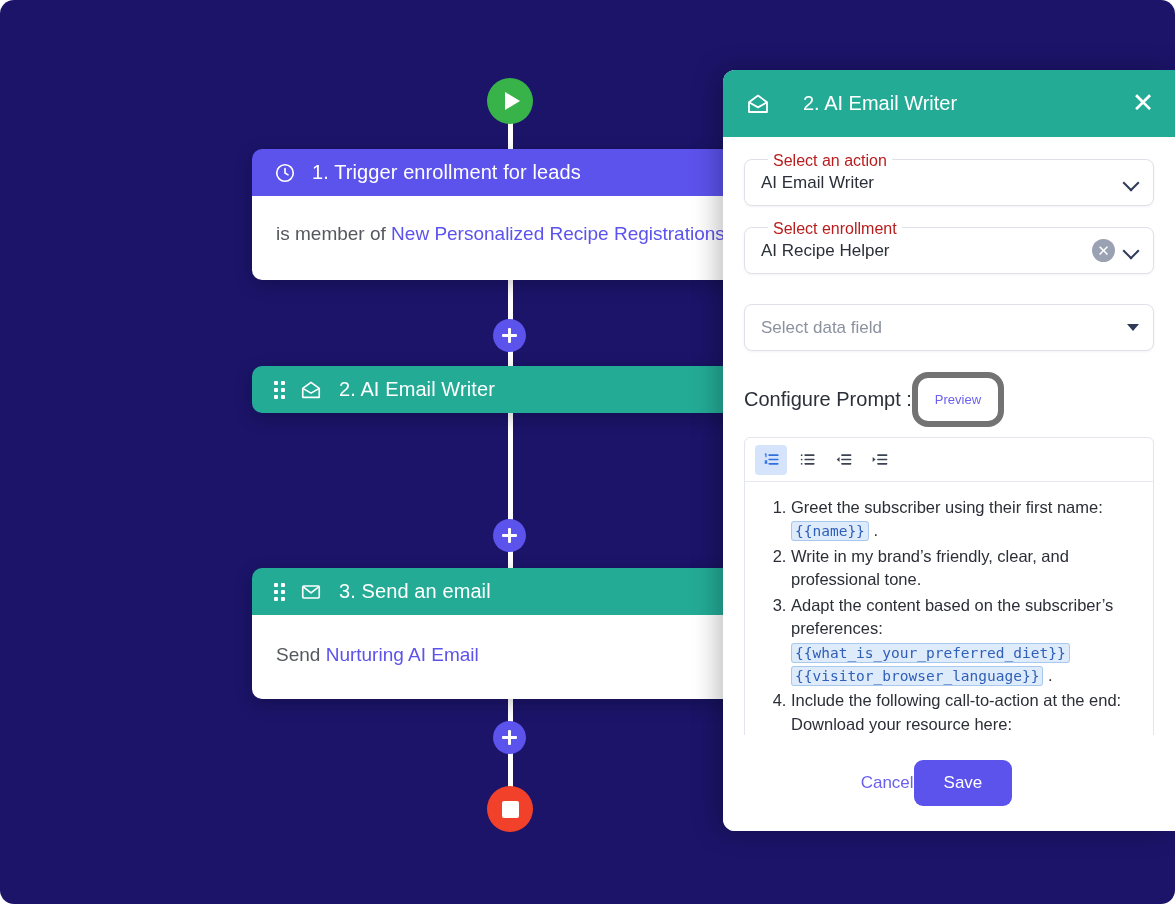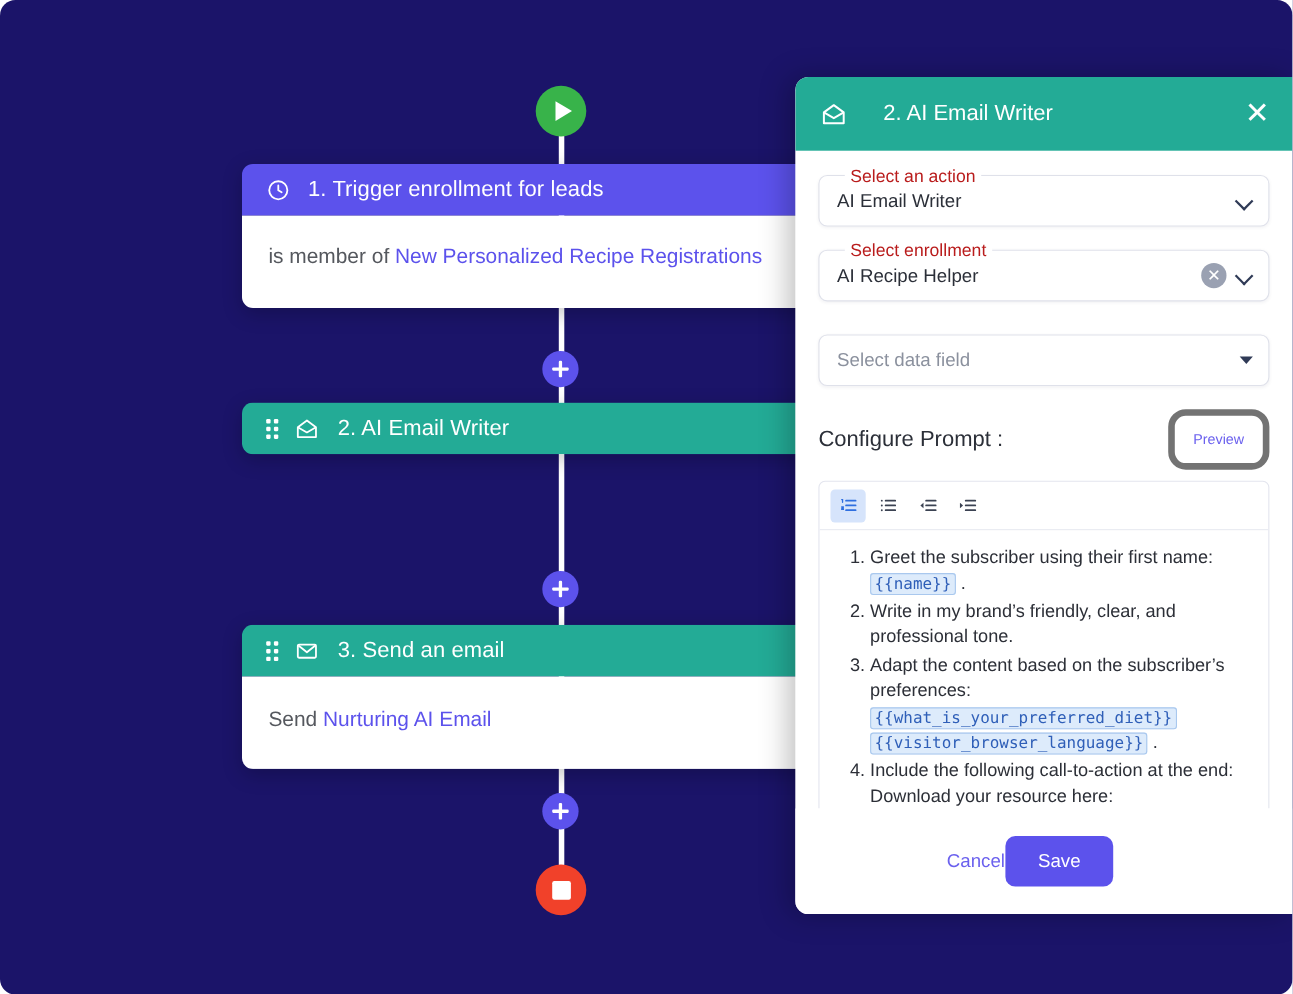--- a/index.html
+++ b/index.html
@@ -91,21 +91,21 @@
     position: absolute;
     background: #ffffff;
     border-radius: 1px;
   }
   .plus-node .pl::before { left: 6px; top: 0; width: 3px; height: 15px; }
   .plus-node .pl::after  { top: 6px; left: 0; height: 3px; width: 15px; }
 
   
   .card {
     position: absolute;
-    left: 220px;
+    left: 252px;
     width: 540px;
     border-radius: 10px;
     overflow: hidden;
     box-shadow: 0 5px 18px rgba(0,0,0,0.22);
   }
   .card.c1 { top: 149px; }
   .card.c2 { top: 366px; }
   .card.c3 { top: 568px; }
 
   .card-head {
@@ -245,21 +245,20 @@
     line-height: 1;
     cursor: pointer;
   }
 
   .field.no-label { margin-top: 30px; }
 
   
   .prompt-head {
     display: flex;
     align-items: center;
-    justify-content: space-between;
     margin: 4px 0 10px 0;
   }
   .prompt-label {
     font-size: 20px;
     color: #2b2f38;
   }
   .preview-btn {
     border: 6px solid #737373;
     color: #6b61ee;
     background: #ffffff;

